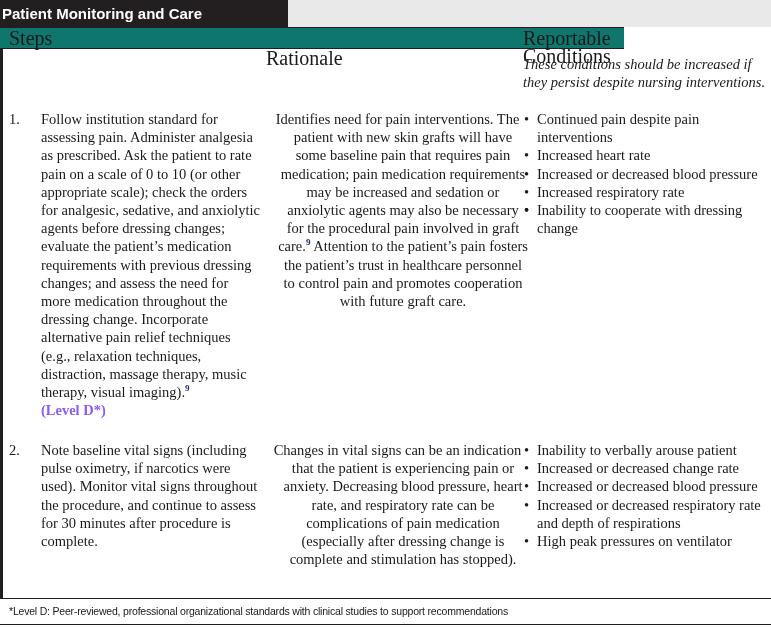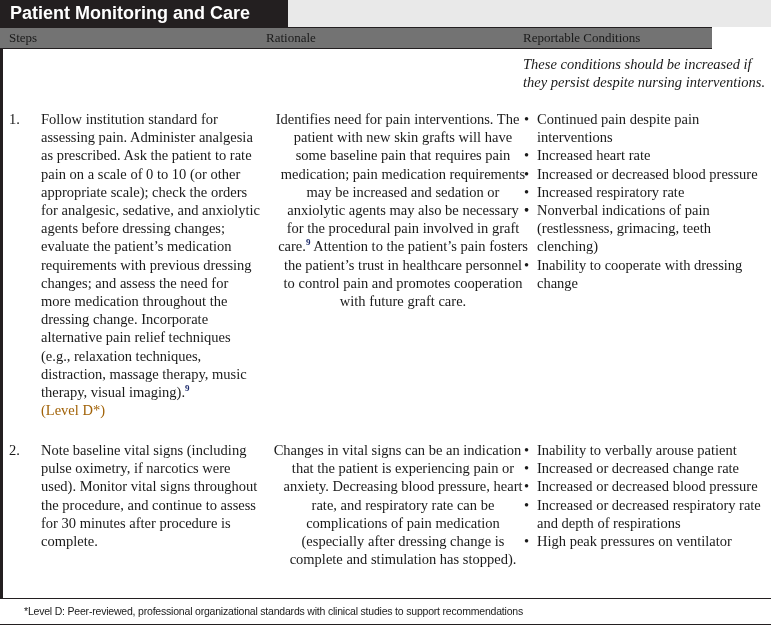--- a/index.html
+++ b/index.html
@@ -2,51 +2,51 @@
 <html><head>
 <meta charset="utf-8">
 <style>
   html, body { margin: 0; padding: 0; background: #ffffff; }
   body { width: 771px; height: 628px; position: relative; overflow: hidden;
          font-family: "Liberation Serif", "DejaVu Serif", serif; color: #1a1a1a; }
 
   .title-band { position: absolute; left: 0; top: 0; width: 771px; height: 27px; background: #e9e9e9; }
   .title-box { position: absolute; left: 0; top: 0; width: 288px; height: 27px; background: #231f20;
                color: #ffffff; font-family: "Liberation Sans", "DejaVu Sans", sans-serif;
-               font-weight: bold; font-size: 18px; line-height: 27px; padding-left: 10px; box-sizing: border-box; }
+               font-weight: bold; font-size: 15px; line-height: 27px; padding-left: 2px; box-sizing: border-box; }
 
   .left-rule { position: absolute; left: 0; top: 27px; width: 3px; height: 571px; background: #231f20; }
 
-  .header-row { position: absolute; left: 0; top: 27px; width: 712px; height: 22px;
-                background: #737373; border-top: 1.5px solid #231f20; border-bottom: 1.5px solid #231f20;
-                box-sizing: border-box; font-size: 13px; }
+  .header-row { position: absolute; left: 0; top: 27px; width: 624px; height: 22px;
+                background: #0f766e; border-top: 1.5px solid #231f20; border-bottom: 1.5px solid #231f20;
+                box-sizing: border-box; font-size: 20px; }
   .header-row span { position: absolute; top: 1px; line-height: 18px; }
   .h-steps { left: 9px; }
-  .h-rationale { left: 266px; }
+  .h-rationale { left: 266px; margin-top: 20px; }
   .h-report { left: 523px; }
 
   .cell { position: absolute; font-size: 14.5px; line-height: 18.2px; }
   .intro { left: 523px; top: 55px; width: 245px; font-style: italic; }
 
   .step { position: absolute; left: 9px; width: 252px; }
   .step .num { position: absolute; left: 0; top: 0; }
   .step .txt { margin-left: 32px; }
-  .level { color: #a16207; font-weight: normal; display: block; }
+  .level { color: #8b5cf6; font-weight: bold; display: block; }
   sup.ref { color: #1b2a6b; font-size: 9px; line-height: 0; vertical-align: 6px; font-weight: bold; }
 
   .rationale { position: absolute; left: 266px; width: 252px; padding-left: 11px; text-indent: -11px; text-align: center; }
 
   ul.report { position: absolute; left: 523px; width: 248px; margin: 0; padding: 0; list-style: none; }
   ul.report li { position: relative; padding-left: 14px; }
   ul.report li .dot { position: absolute; left: 1px; top: 0; }
 
   .footer { position: absolute; left: 0; top: 598px; width: 771px; height: 27px;
             border-top: 1px solid #231f20; border-bottom: 1px solid #231f20; box-sizing: border-box;
             font-family: "Liberation Sans", "DejaVu Sans", sans-serif; font-size: 10.5px;
-            line-height: 25px; padding-left: 24px; letter-spacing: -0.2px; transform-origin: left; }
+            line-height: 25px; padding-left: 9px; letter-spacing: -0.2px; transform-origin: left; }
 </style>
 </head>
 <body>
 
 <div class="title-band"></div>
 <div class="title-box">Patient Monitoring and Care</div>
 <div class="left-rule"></div>
 
 <div class="header-row">
   <span class="h-steps">Steps</span>
@@ -67,21 +67,21 @@
 <div class="cell rationale" style="top:110px;">
   <span>Identifies need for pain interventions. The patient with new skin grafts will have some baseline pain that requires pain medication; pain medication requirements may be increased and sedation or anxiolytic agents may also be necessary for the procedural pain involved in graft care.</span><sup class="ref">9</sup><span> Attention to the patient’s pain fosters the patient’s trust in healthcare personnel to control pain and promotes cooperation with future graft care.</span>
 </div>
 
 <ul class="cell report" style="top:110px;">
   <li><span class="dot">•</span><span>Continued pain despite pain interventions</span></li>
   <li><span class="dot">•</span><span>Increased heart rate</span></li>
   <li><span class="dot">•</span><span>Increased or decreased blood pressure</span></li>
   <li><span class="dot">•</span><span>Increased respiratory rate</span></li>
   <li><span class="dot">•</span></li>
-  <li><span class="dot">•</span><span>Nonverbal indications of pain (restlessness, grimacing, teeth clenching)</span></li>
+  <li><span class="dot">•</span></li>
   <li><span class="dot">•</span><span>Inability to cooperate with dressing change</span></li>
 </ul>
 
 <div class="cell step" style="top:441px;">
   <span class="num">2.</span>
   <div class="txt"><span>Note baseline vital signs (including pulse oximetry, if narcotics were used). Monitor vital signs throughout the procedure, and continue to assess for 30 minutes after procedure is complete.</span></div>
 </div>
 
 <div class="cell rationale" style="top:441px;">Changes in vital signs can be an indication that the patient is experiencing pain or anxiety. Decreasing blood pressure, heart rate, and respiratory rate can be complications of pain medication (especially after dressing change is complete and stimulation has stopped).</div>
 

